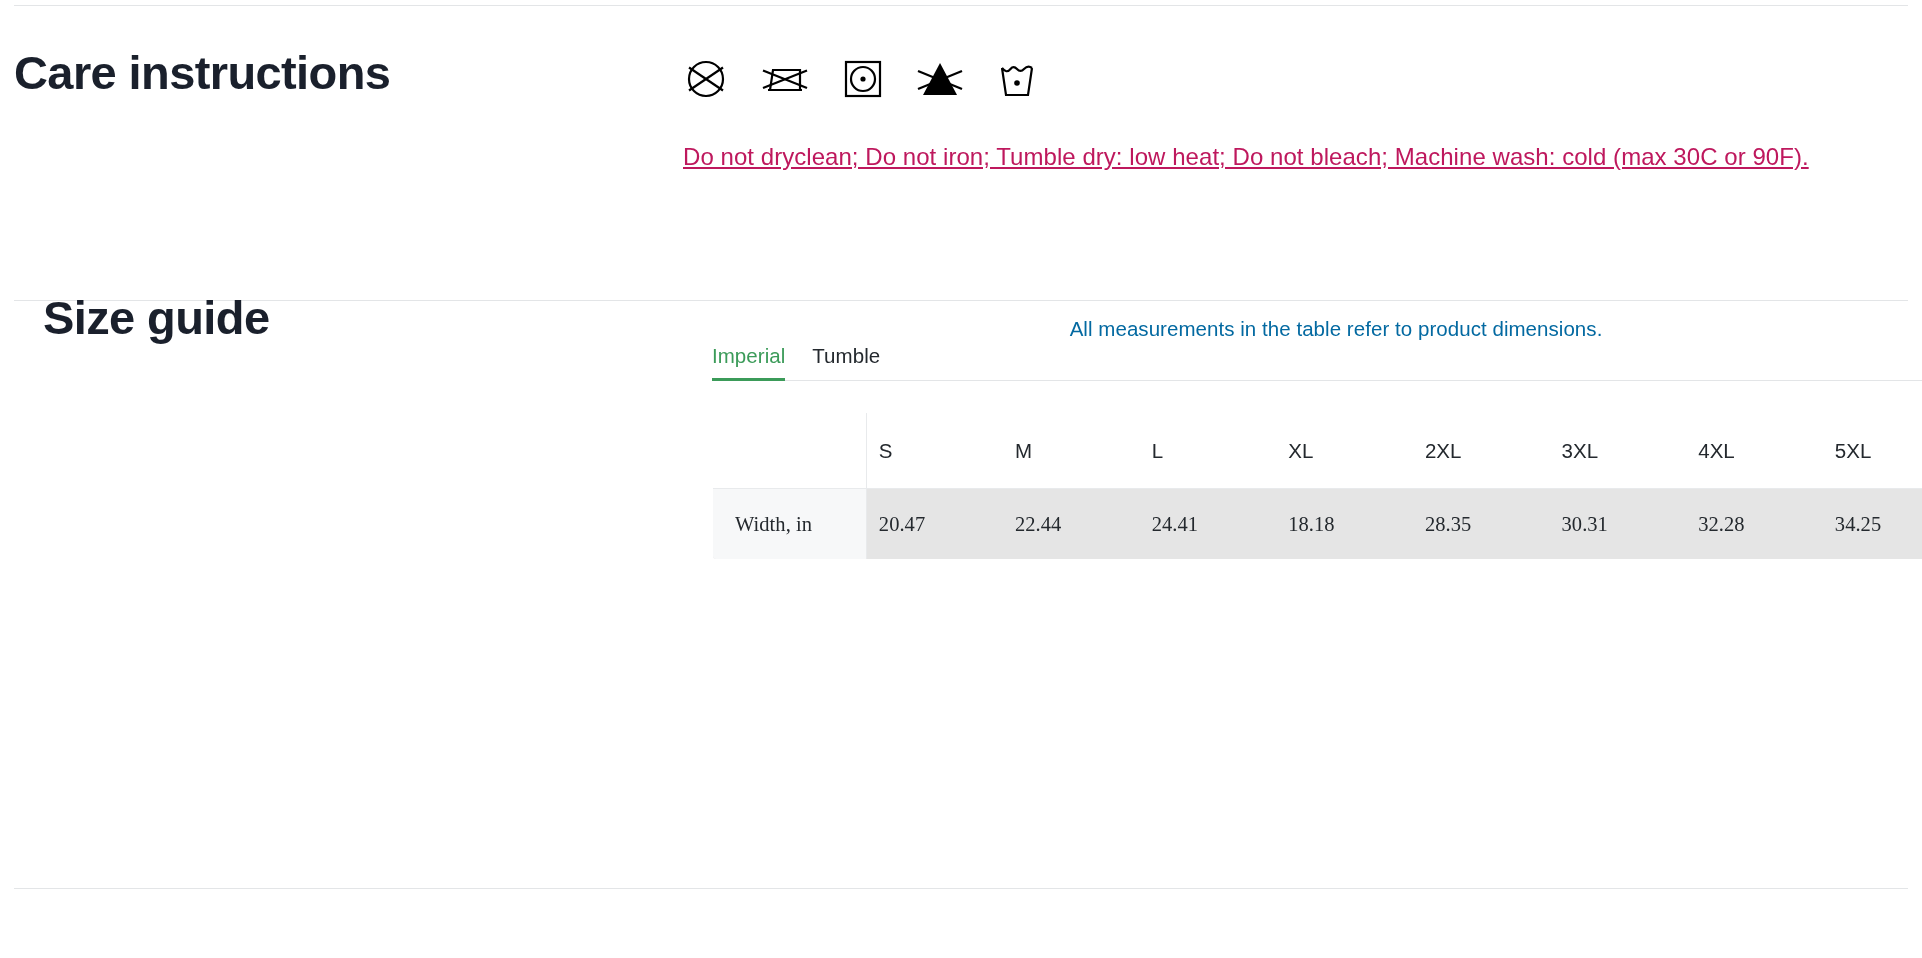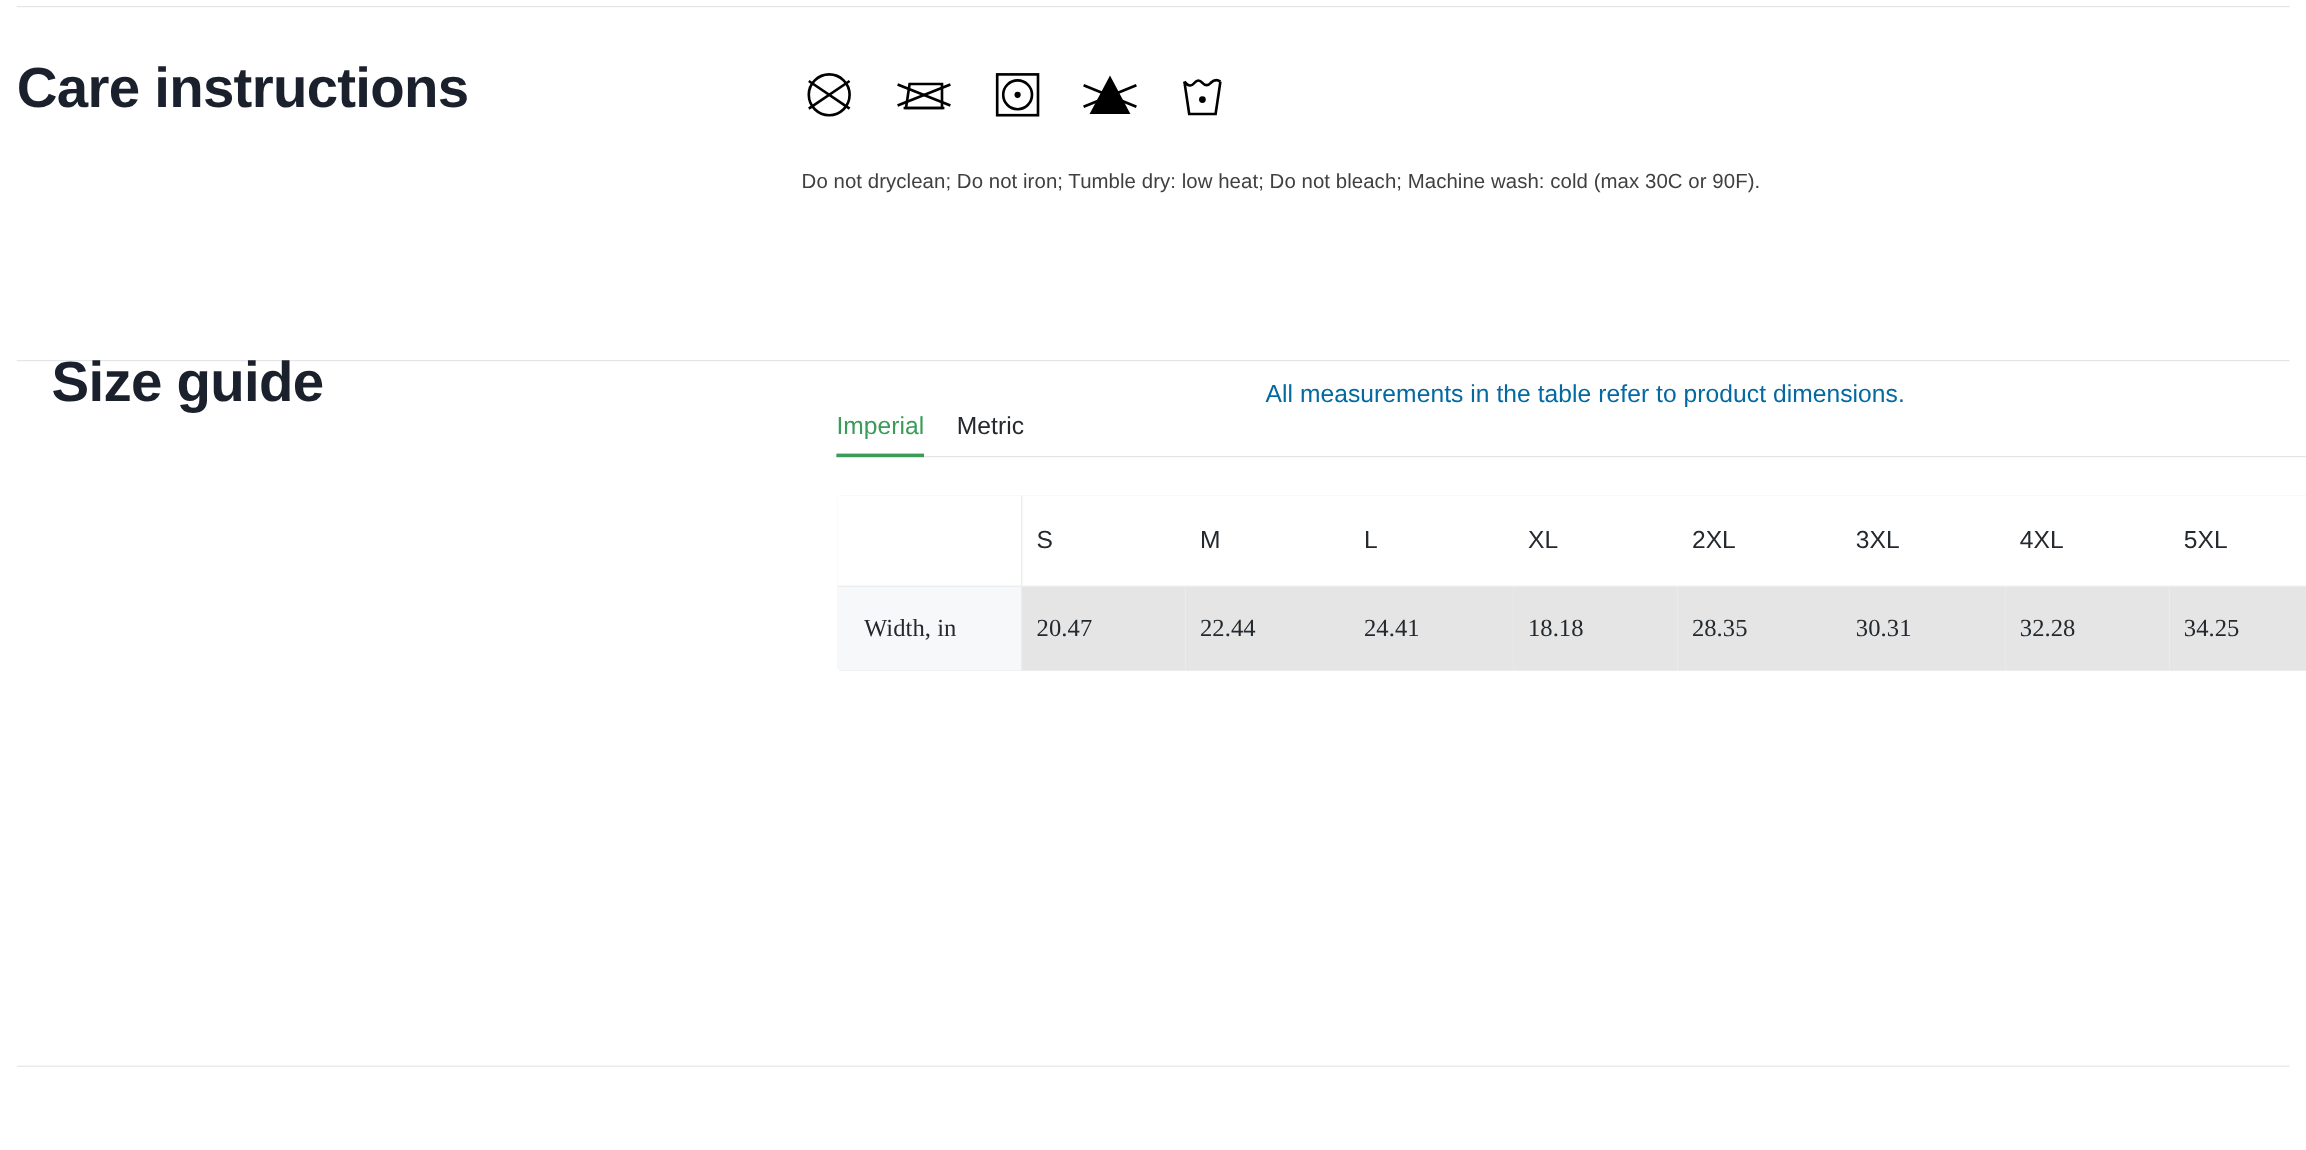--- a/index.html
+++ b/index.html
@@ -31,20 +31,21 @@
   .divider.middle { top: 300px; }
   .divider.bottom { top: 888px; }
 
   
   .section {
     position: absolute;
     left: 0;
     width: 1922px;
     display: flex;
     align-items: flex-start;
+    gap: 15px;
   }
   .section .col-title {
     width: 668px;
     flex: 0 0 668px;
     padding-left: 14px;
   }
   .section .col-body {
     flex: 1 1 auto;
     padding-right: 8px;
   }
@@ -65,25 +66,26 @@
     display: flex;
     align-items: center;
     gap: 30px;
     height: 62px;
     margin-top: 2px;
   }
   .care-icon { display: block; }
 
   .care-text {
     margin-top: 26px;
-    font-size: 17px;
+    font-size: 24px;
     line-height: 1.62;
-    color: #404040;
+    color: #be185d;
     max-width: 1245px;
     letter-spacing: 0.05px;
+    text-decoration: underline;
   }
 
   
   #size-section { top: 293px; padding-left: 29px; }
 
   .size-note {
     margin-top: 20px;
     font-size: 20.5px;
     line-height: 1.6;
     color: #0369a1;
@@ -239,21 +241,21 @@
   <div class="section" id="size-section">
     <div class="col-title">
       <h2 class="section-heading">Size guide</h2>
     </div>
     <div class="col-body">
 
       <p class="size-note">All measurements in the table refer to product dimensions.</p>
 
       <div class="tabs">
         <button class="tab active">Imperial</button>
-        <button class="tab">Metric</button>
+        <button class="tab">Tumble</button>
       </div>
 
       <div class="table-wrap">
         <table class="size-table">
           <thead>
             <tr>
               <th></th>
               <th class="measure-col">S</th>
               <th class="measure-col">M</th>
               <th class="measure-col">L</th>

